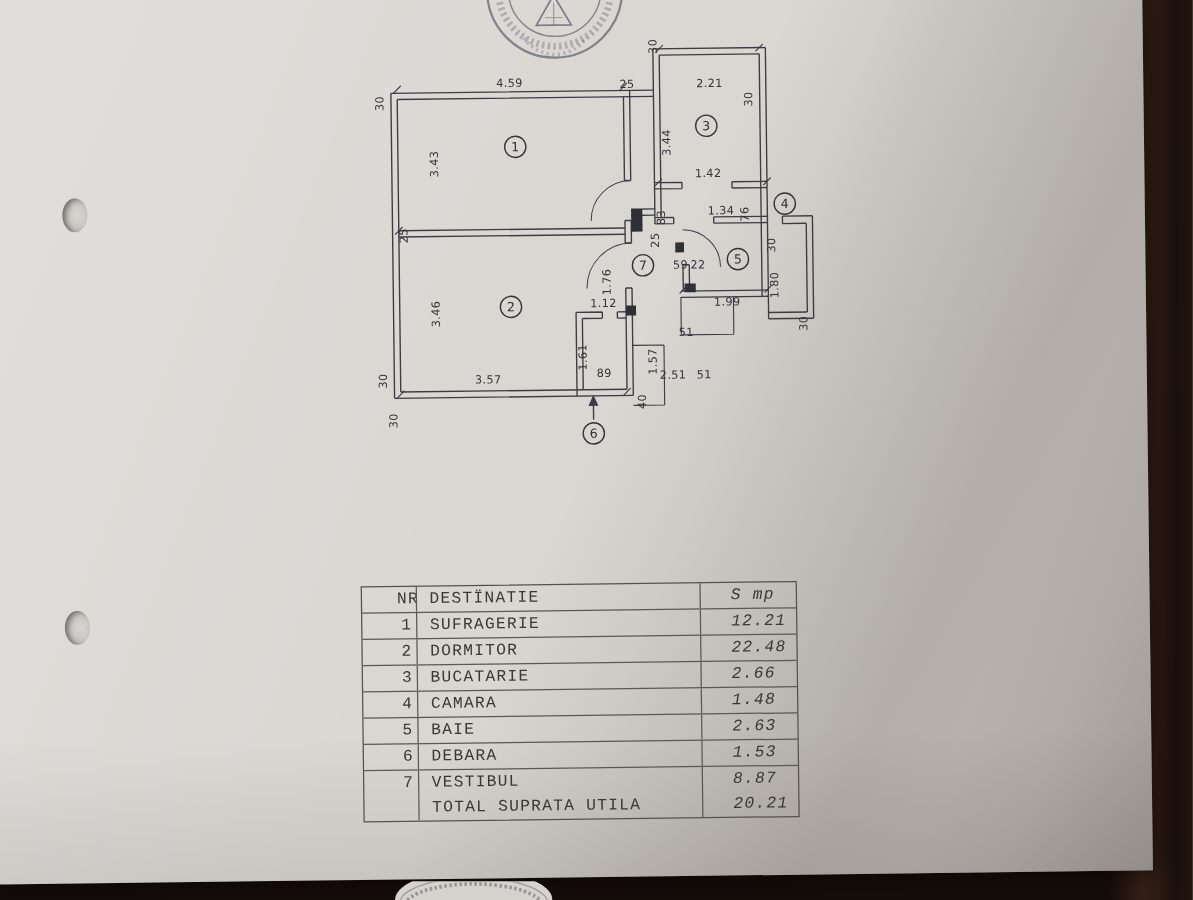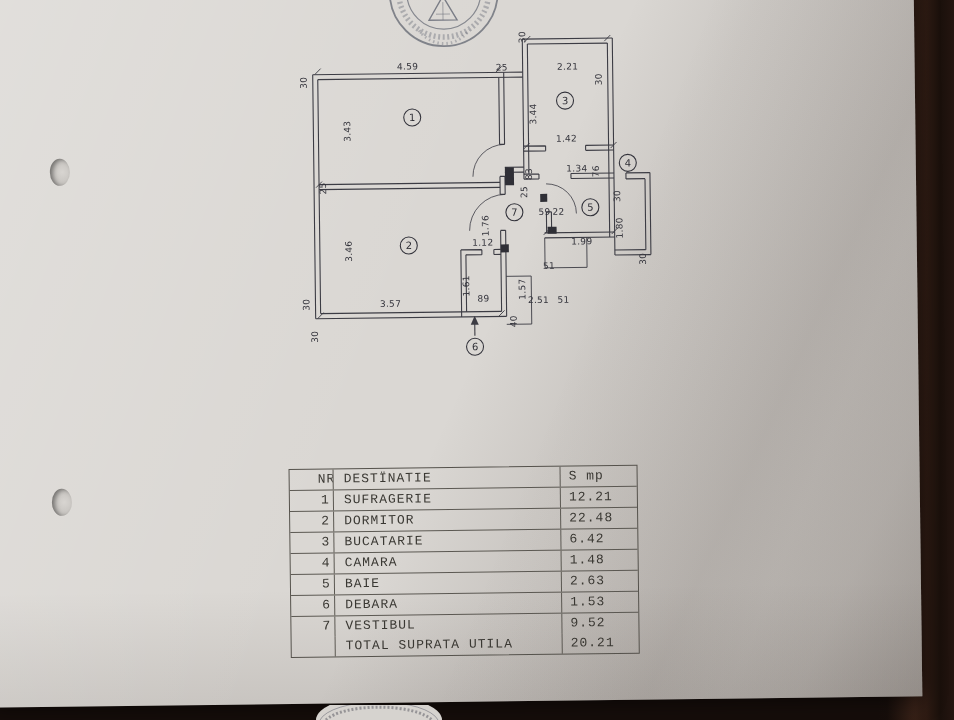--- a/index.html
+++ b/index.html
@@ -39,21 +39,21 @@
     position:absolute;left:299px;top:481px;width:347px;
     border:1px solid #55524c;color:#3a3833;
     font-family:"Liberation Mono","DejaVu Sans Mono",monospace;
     font-size:13px;letter-spacing:1px;
   }
   .trow{display:grid;grid-template-columns:44px 1fr 76px;height:20px;line-height:20px;border-bottom:1px solid #5b5852;}
   .trow:last-child{border-bottom:none;}
   .trow > span{display:block;overflow:hidden;white-space:nowrap;}
   .c-nr{text-align:center;border-right:1px solid #5b5852;padding-left:28px;}
   .c-dest{padding-left:10px;border-right:1px solid #5b5852;}
-  .c-smp{padding-left:8px;}
+  .c-smp{padding-left:24px;font-style:italic;}
   .thead{font-weight:normal;}
 
   
   .stamp-top{position:absolute;left:395px;top:0px;width:130px;height:64px;opacity:0.85;}
   .bottom-sliver{position:absolute;left:316px;top:705px;width:126px;height:15px;}
 </style>
 </head>
 <body>
 
 <div class="wood-edge"></div>
@@ -205,41 +205,41 @@
           <span class="c-smp">12.21</span>
         </div>
         <div class="trow">
           <span class="c-nr">2</span>
           <span class="c-dest">DORMITOR</span>
           <span class="c-smp">22.48</span>
         </div>
         <div class="trow">
           <span class="c-nr">3</span>
           <span class="c-dest">BUCATARIE</span>
-          <span class="c-smp">6.42</span>
+          <span class="c-smp">2.66</span>
         </div>
         <div class="trow">
           <span class="c-nr">4</span>
           <span class="c-dest">CAMARA</span>
           <span class="c-smp">1.48</span>
         </div>
         <div class="trow">
           <span class="c-nr">5</span>
           <span class="c-dest">BAIE</span>
           <span class="c-smp">2.63</span>
         </div>
         <div class="trow">
           <span class="c-nr">6</span>
           <span class="c-dest">DEBARA</span>
           <span class="c-smp">1.53</span>
         </div>
         <div class="trow">
           <span class="c-nr">7</span>
           <span class="c-dest">VESTIBUL</span>
-          <span class="c-smp">9.52</span>
+          <span class="c-smp">8.87</span>
         </div>
       </div>
     <div class="trow">
       <span class="c-nr"></span>
       <span class="c-dest">TOTAL SUPRATA UTILA</span>
       <span class="c-smp">20.21</span>
     </div>
   </div>
 </div>
 

